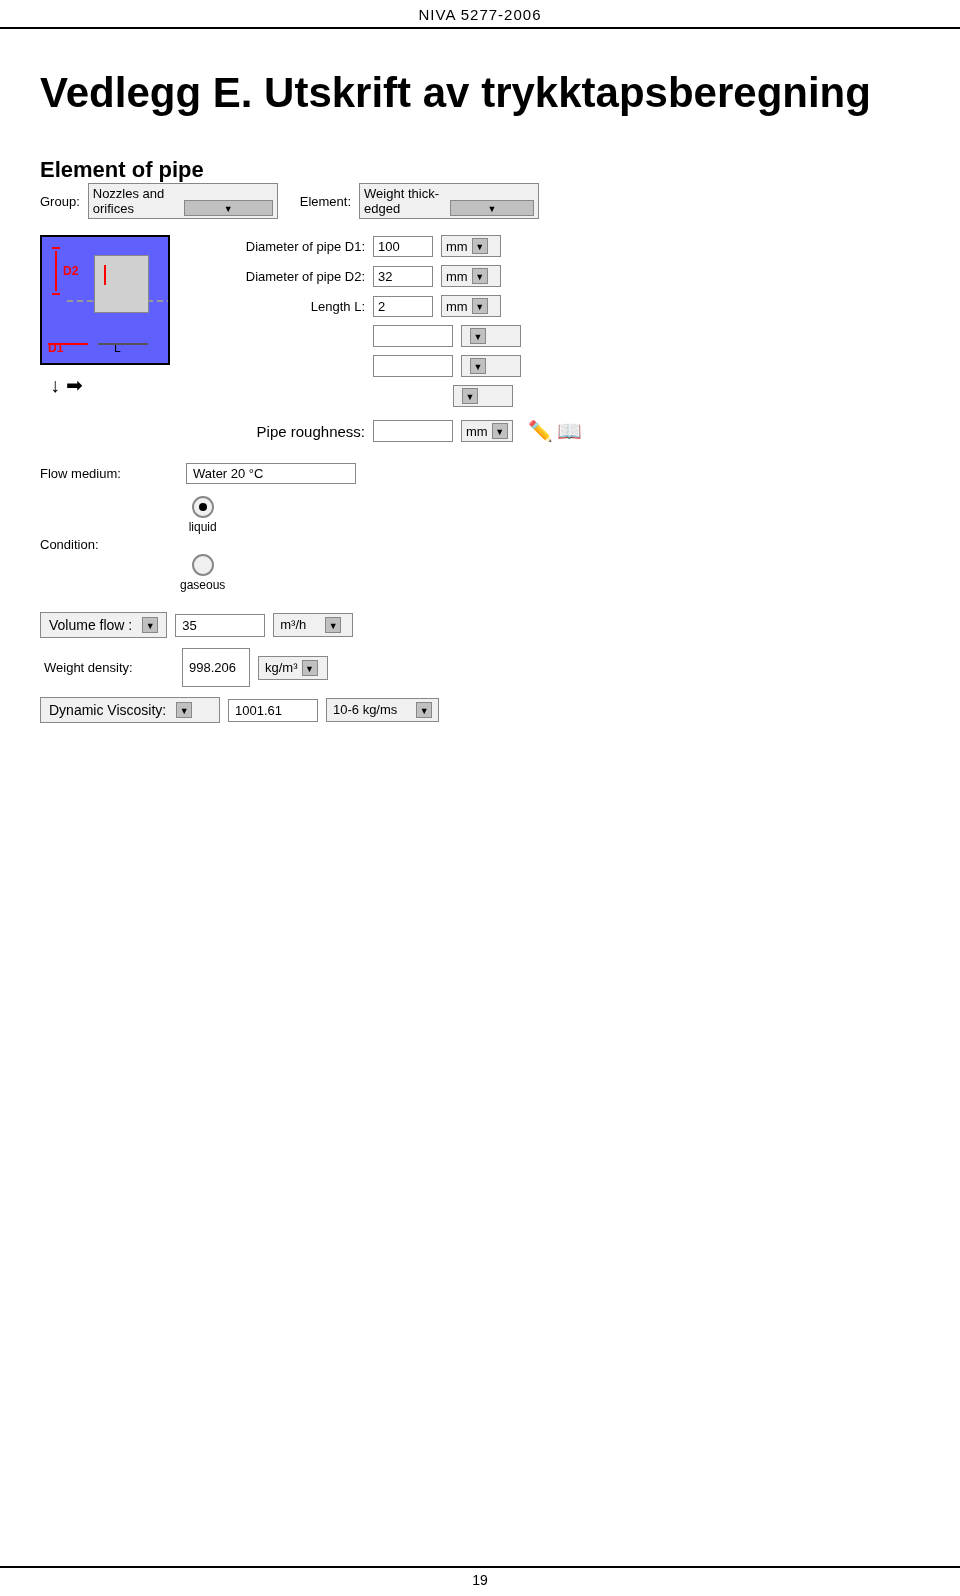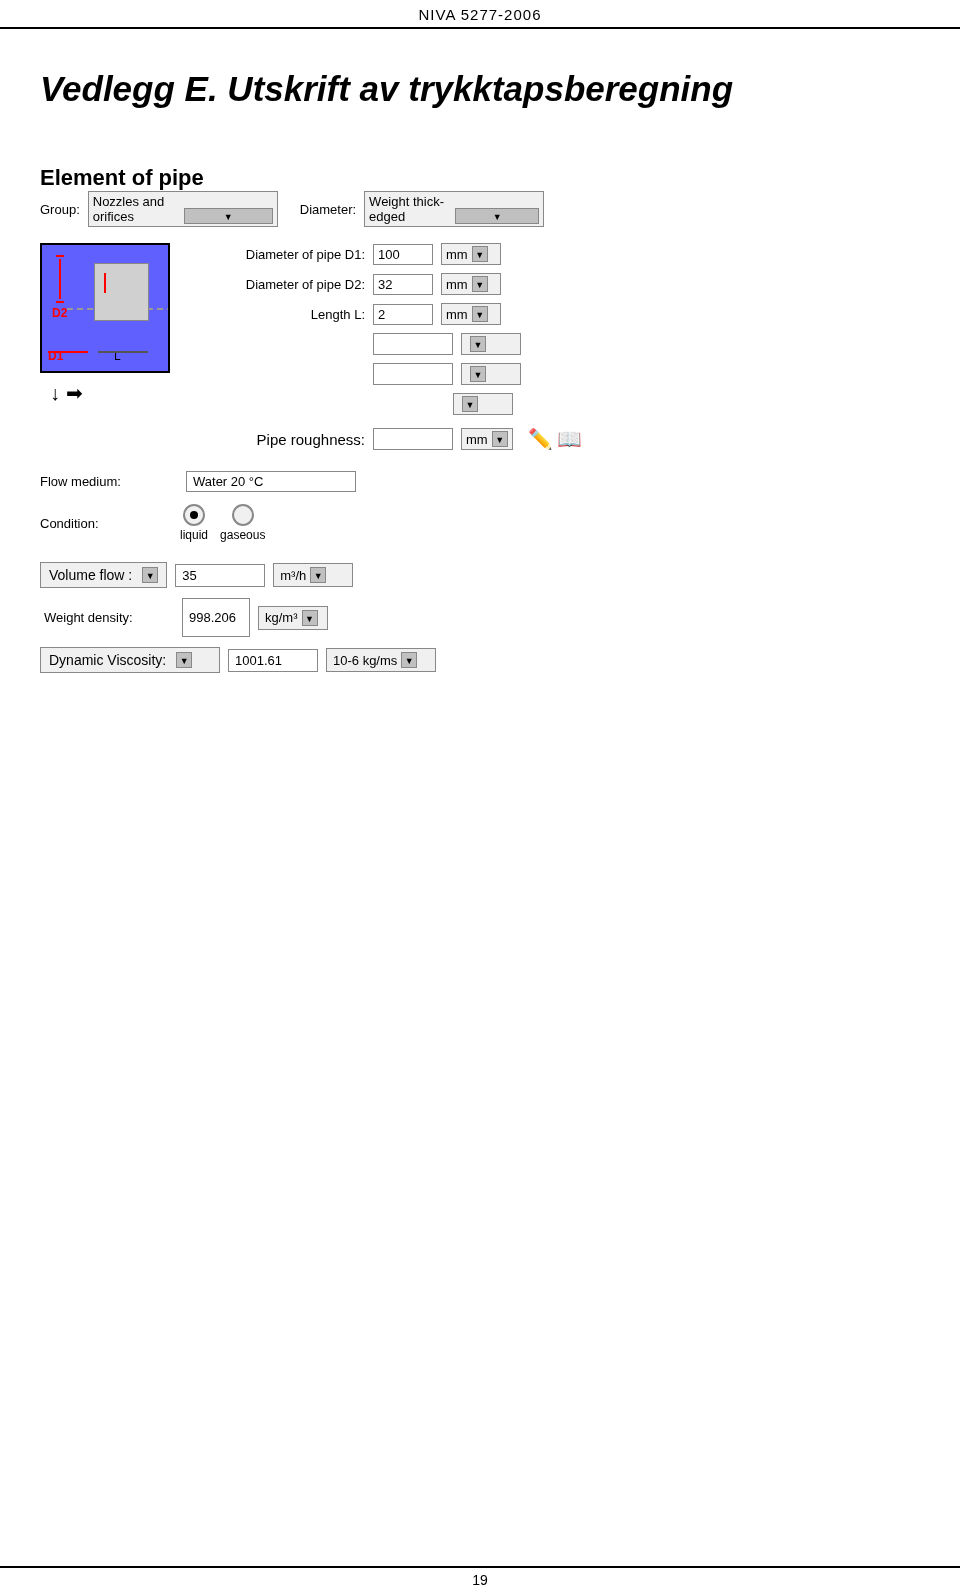--- a/index.html
+++ b/index.html
@@ -43,25 +43,24 @@
       font-size: 14px;
     }
 
     
     .main-content {
       padding: 30px 40px 60px 40px;
     }
 
     
     .page-title {
-      font-size: 35px;
+      font-size: 42px;
       font-weight: bold;
-      margin-bottom: 56px;
+      margin-bottom: 40px;
       margin-top: 10px;
-      font-style: italic;
     }
 
     
     .section-heading {
       font-size: 22px;
       font-weight: bold;
     }
 
     
     .group-row {
@@ -269,21 +268,22 @@
 
     .condition-label {
       font-size: 13px;
       width: 130px;
       flex-shrink: 0;
     }
 
     .radio-group {
       display: flex;
       align-items: center;
-      gap: 12px;
+      gap: 20px;
+      flex-direction: column;
     }
 
     .radio-item {
       display: flex;
       flex-direction: column;
       align-items: center;
       gap: 2px;
     }
 
     .radio-circle {
@@ -331,26 +331,27 @@
     .param-input {
       border: 1px solid #888;
       background: #fff;
       padding: 3px 6px;
       font-size: 13px;
       width: 90px;
     }
 
     .param-unit-dropdown {
       display: inline-flex;
-      align-items: center;
+      align-items: flex-start;
       border: 1px solid #888;
       background: #f0f0f0;
       padding: 3px 6px;
       font-size: 13px;
       min-width: 80px;
+      gap: 15px;
     }
 
     
     .weight-row {
       display: flex;
       align-items: center;
       gap: 8px;
       margin-bottom: 10px;
       padding-left: 4px;
     }
@@ -399,33 +400,33 @@
   <div class="page-title">Vedlegg E.   Utskrift av trykktapsberegning</div>
 
   <div class="section-heading">Element of pipe</div>
 
   <div class="group-row">
     <span class="label-text">Group:</span>
     <div class="dropdown-select" style="min-width:190px;">
       <span>Nozzles and orifices</span>
       <span class="dropdown-arrow">▼</span>
     </div>
-    <span class="label-text" style="margin-left:14px;">Diameter:</span>
+    <span class="label-text" style="margin-left:14px;">Element:</span>
     <div class="dropdown-select" style="min-width:180px;">
       <span>Weight thick-edged</span>
       <span class="dropdown-arrow">▼</span>
     </div>
   </div>
 
   <div class="form-area">
 
     <div class="pipe-diagram">
       <div class="pipe-diagram-inner">
 
-        <div style="position:absolute; top:10px; left:10px; display:flex; align-items:center; gap:3px;flex-direction:column;">
+        <div style="position:absolute; top:10px; left:10px; display:flex; align-items:center; gap:3px;">
           <div style="display:flex; flex-direction:column; align-items:center; justify-content:space-between; height:48px;">
             <div style="width:8px; height:2px; background:red;"></div>
             <div style="width:2px; height:40px; background:red;"></div>
             <div style="width:8px; height:2px; background:red;"></div>
           </div>
           <span style="color:red; font-weight:bold; font-size:12px;">D2</span>
         </div>
 
         <div style="position:absolute; top:50%; left:25px; right:0; height:2px; background:repeating-linear-gradient(90deg,#999 0 6px,transparent 6px 10px);"></div>
 

